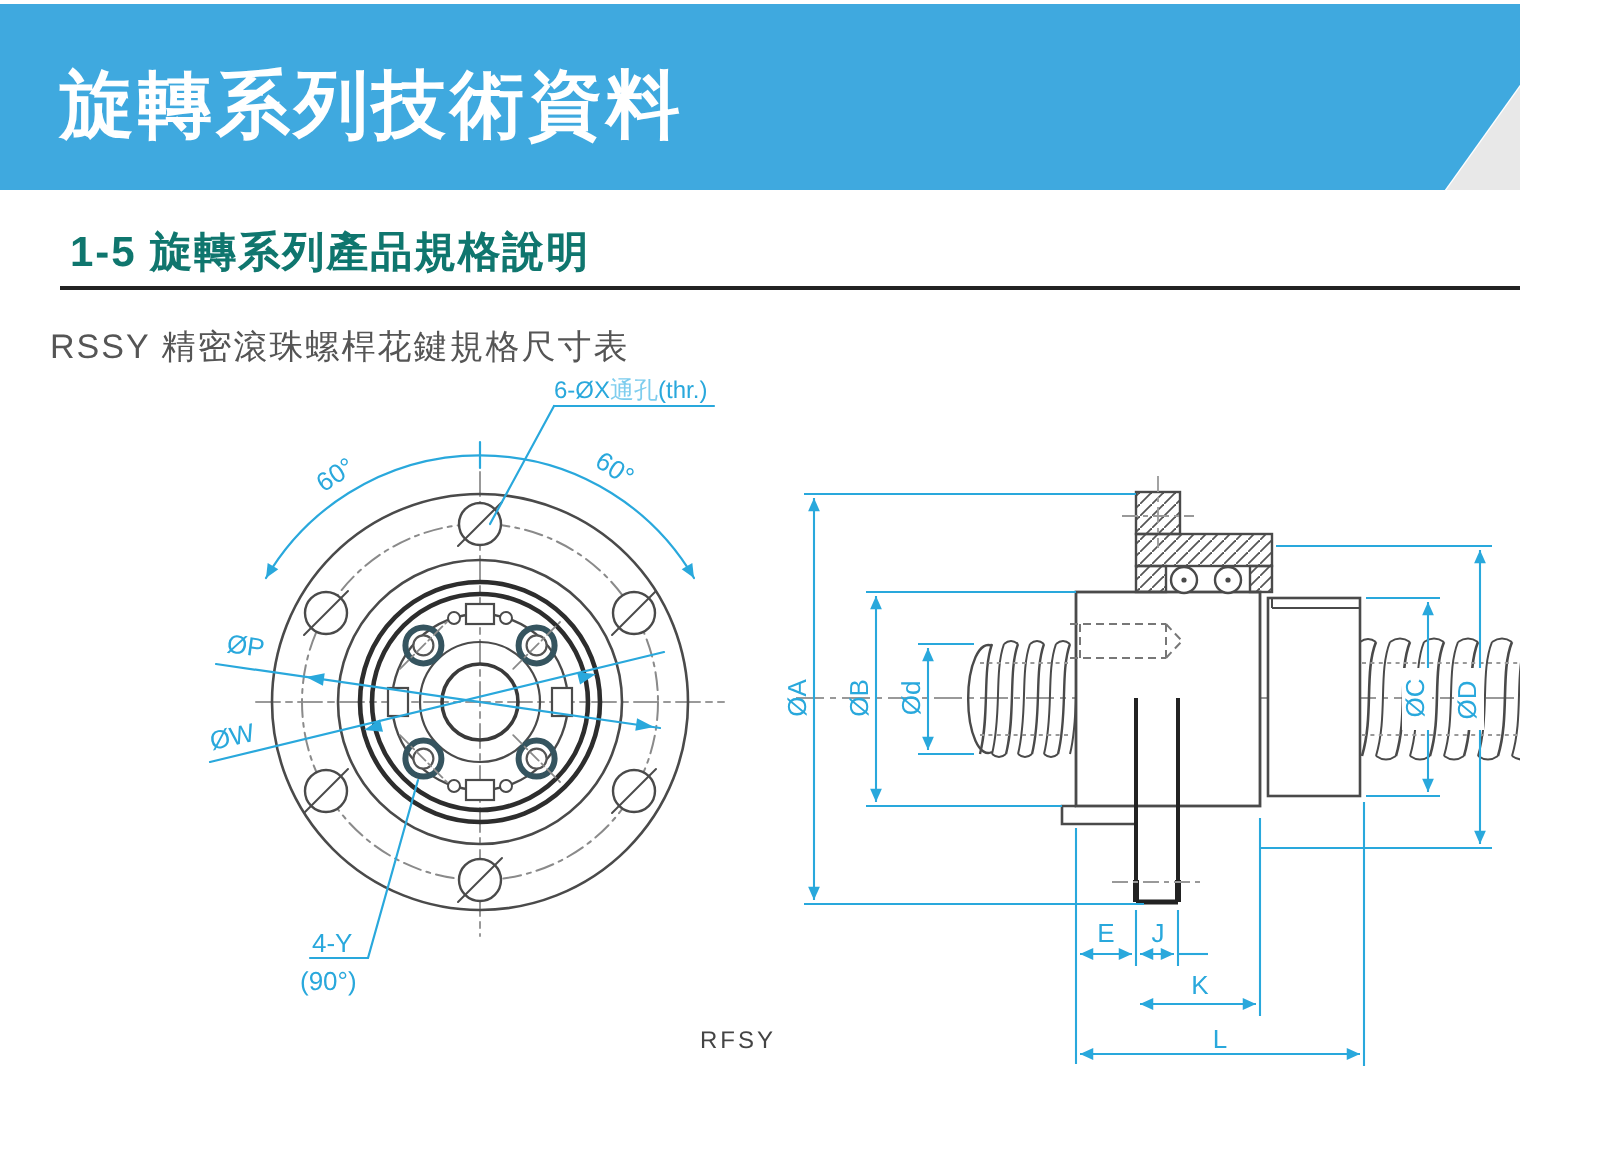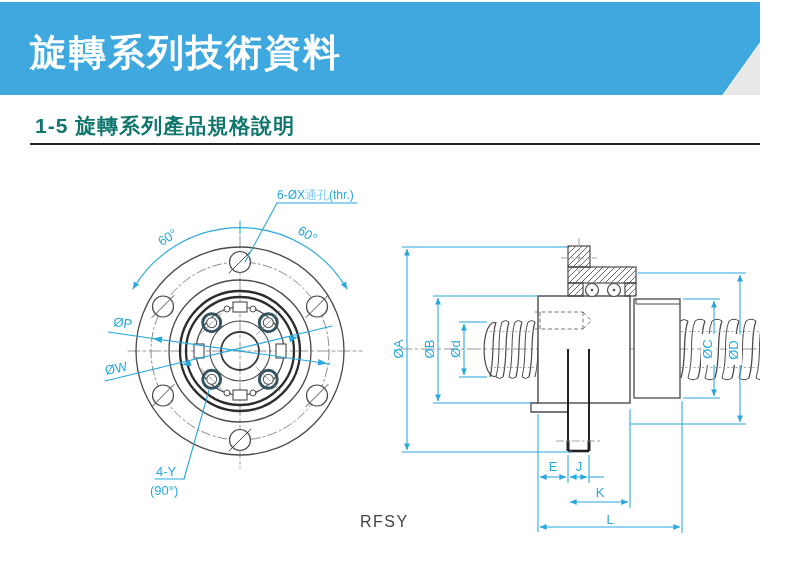--- a/index.html
+++ b/index.html
@@ -10,35 +10,36 @@
         clip-path:polygon(0 0,98.6% 0,90.3% 100%,0 100%);}
   #corner{position:absolute;left:0;top:2px;width:800px;height:93px;background:#E8E8E8;
         clip-path:polygon(98.7% 0,100% 0,100% 100%,90.4% 100%);}
   #title{position:absolute;left:30px;top:28px;font-size:37px;font-weight:bold;color:#ffffff;
         letter-spacing:2px;white-space:nowrap;}
   #heading{position:absolute;left:35px;top:112px;font-size:21px;font-weight:bold;color:#0f766e;
         letter-spacing:1px;white-space:nowrap;}
   #rule{position:absolute;left:30px;top:143px;width:745px;height:2px;background:#222;}
   #subtitle{position:absolute;left:25px;top:162px;font-size:17px;color:#555;
         letter-spacing:1px;white-space:nowrap;z-index:2;}
-  #caption{position:absolute;left:360px;top:513px;font-size:16px;color:#444;letter-spacing:1.5px;}
+  #caption{position:absolute;left:350px;top:513px;font-size:12px;color:#444;letter-spacing:1.5px;}
   svg{position:absolute;left:0;top:150px;}
   svg text{font-family:"Liberation Sans",sans-serif;}
   .dimtxt{font-size:13px;fill:#29A8DC;}
   .dimtxt-sm{font-size:12px;fill:#29A8DC;}
 </style>
 </head>
 <body>
 
 <div id="page">
   <div id="band"></div>
   <div id="corner"></div>
   <div id="title">旋轉系列技術資料</div>
   <div id="heading">1-5 旋轉系列產品規格說明</div>
   <div id="rule"></div>
+  <div id="subtitle">RSSY 精密滾珠螺桿花鍵規格尺寸表</div>
   <div id="caption">RFSY</div>
 
   <svg width="800" height="431" viewBox="0 150 800 431">
     <defs>
       <pattern id="hatch" patternUnits="userSpaceOnUse" width="6" height="6">
         <path d="M0,6 L6,0" stroke="#555" stroke-width="0.9"></path>
       </pattern>
       <marker id="arw" viewBox="0 0 10 10" refX="9" refY="5" markerWidth="9" markerHeight="7" orient="auto-start-reverse">
         <path d="M0,1 L9,5 L0,9 Z" fill="#29A8DC"></path>
       </marker>

